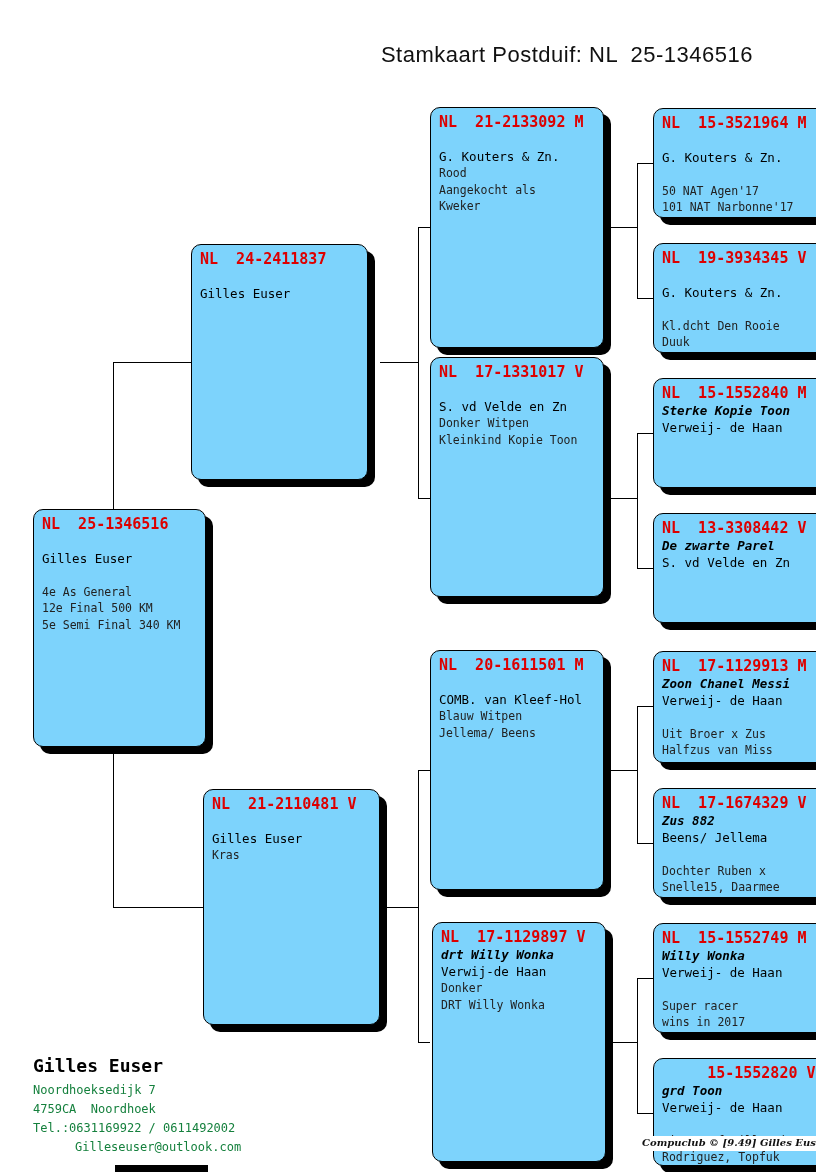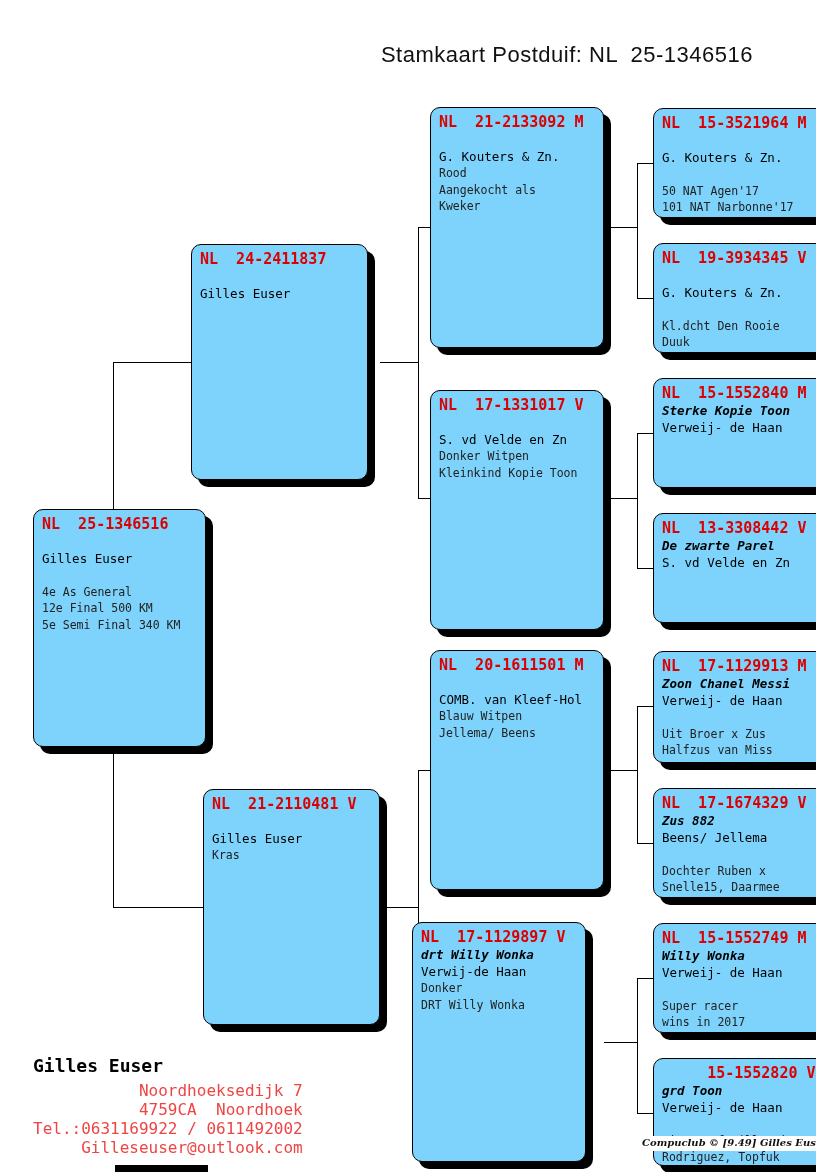--- a/index.html
+++ b/index.html
@@ -11,21 +11,21 @@
   .box { position:absolute; background:#7dd3fc; border:1px solid #000; border-radius:10px;
          box-shadow:7px 7px 0 0 #000; padding:4px 8px 0 8px; z-index:2; overflow:hidden; }
   .ring { color:var(--ring-red,#dd0000); font-weight:bold; font-size:15px; line-height:20px; white-space:pre; }
   .line { font-size:11.5px; line-height:16.5px; min-height:16.5px; white-space:pre; color:#222; }
   .line.bold { font-weight:normal; color:#000; font-size:12.5px; }
   .line.bold-italic { font-weight:bold; font-style:italic; color:#000; font-size:12.5px; }
   .hline { position:absolute; height:1px; background:#000; z-index:1; }
   .vline { position:absolute; width:1px; background:#000; z-index:1; }
   .owner { position:absolute; left:33px; top:1054px; z-index:3; }
   .owner .owner-name { font-size:18px; font-weight:bold; line-height:24px; margin-bottom:3px; white-space:pre; }
-  .owner .owner-line { font-size:16px; line-height:19px; white-space:pre; color:#ef4444;text-align:right; }
+  .owner .owner-line { font-size:12px; line-height:19px; white-space:pre; color:#15803d; }
   .owner .owner-email { margin-left:42px; }
   .watermark { position:absolute; left:642px; top:1136px; width:174px; height:15px; background:#fff;
                z-index:5; font-family:"DejaVu Serif","Liberation Serif",serif; font-style:italic;
                font-weight:bold; font-size:10px; line-height:14px; color:#111; white-space:nowrap; }
   .bottom-bar { position:absolute; left:115px; top:1165px; width:93px; height:7px; background:#000; z-index:3; }
 </style>
 </head>
 <body>
 
 <div class="page-title">Stamkaart Postduif: NL  25-1346516</div>
@@ -51,35 +51,35 @@
     <div class="line normal">Kras</div>
   </div>
 <div class="box" style="left:430px; top:107px; width:174px; height:241px">
     <div class="ring">NL  21-2133092 M</div>
     <div class="line normal">&nbsp;</div>
     <div class="line bold">G. Kouters &amp; Zn.</div>
     <div class="line normal">Rood</div>
     <div class="line normal">Aangekocht als</div>
     <div class="line normal">Kweker</div>
   </div>
-<div class="box" style="left:430px; top:390px; width:174px; height:240px">
+<div class="box" style="left:430px; top:357px; width:174px; height:240px">
     <div class="ring">NL  17-1331017 V</div>
     <div class="line normal">&nbsp;</div>
     <div class="line bold">S. vd Velde en Zn</div>
     <div class="line normal">Donker Witpen</div>
     <div class="line normal">Kleinkind Kopie Toon</div>
   </div>
 <div class="box" style="left:430px; top:650px; width:174px; height:240px">
     <div class="ring">NL  20-1611501 M</div>
     <div class="line normal">&nbsp;</div>
     <div class="line bold">COMB. van Kleef-Hol</div>
     <div class="line normal">Blauw Witpen</div>
     <div class="line normal">Jellema/ Beens</div>
   </div>
-<div class="box" style="left:412px; top:922px; width:174px; height:240px">
+<div class="box" style="left:432px; top:922px; width:174px; height:240px">
     <div class="ring">NL  17-1129897 V</div>
     <div class="line bold-italic">drt Willy Wonka</div>
     <div class="line bold">Verwij-de Haan</div>
     <div class="line normal">Donker</div>
     <div class="line normal">DRT Willy Wonka</div>
   </div>
 <div class="box" style="left:653px; top:108px; width:200px; height:110px">
     <div class="ring">NL  15-3521964 M</div>
     <div class="line normal">&nbsp;</div>
     <div class="line bold">G. Kouters &amp; Zn.</div>

